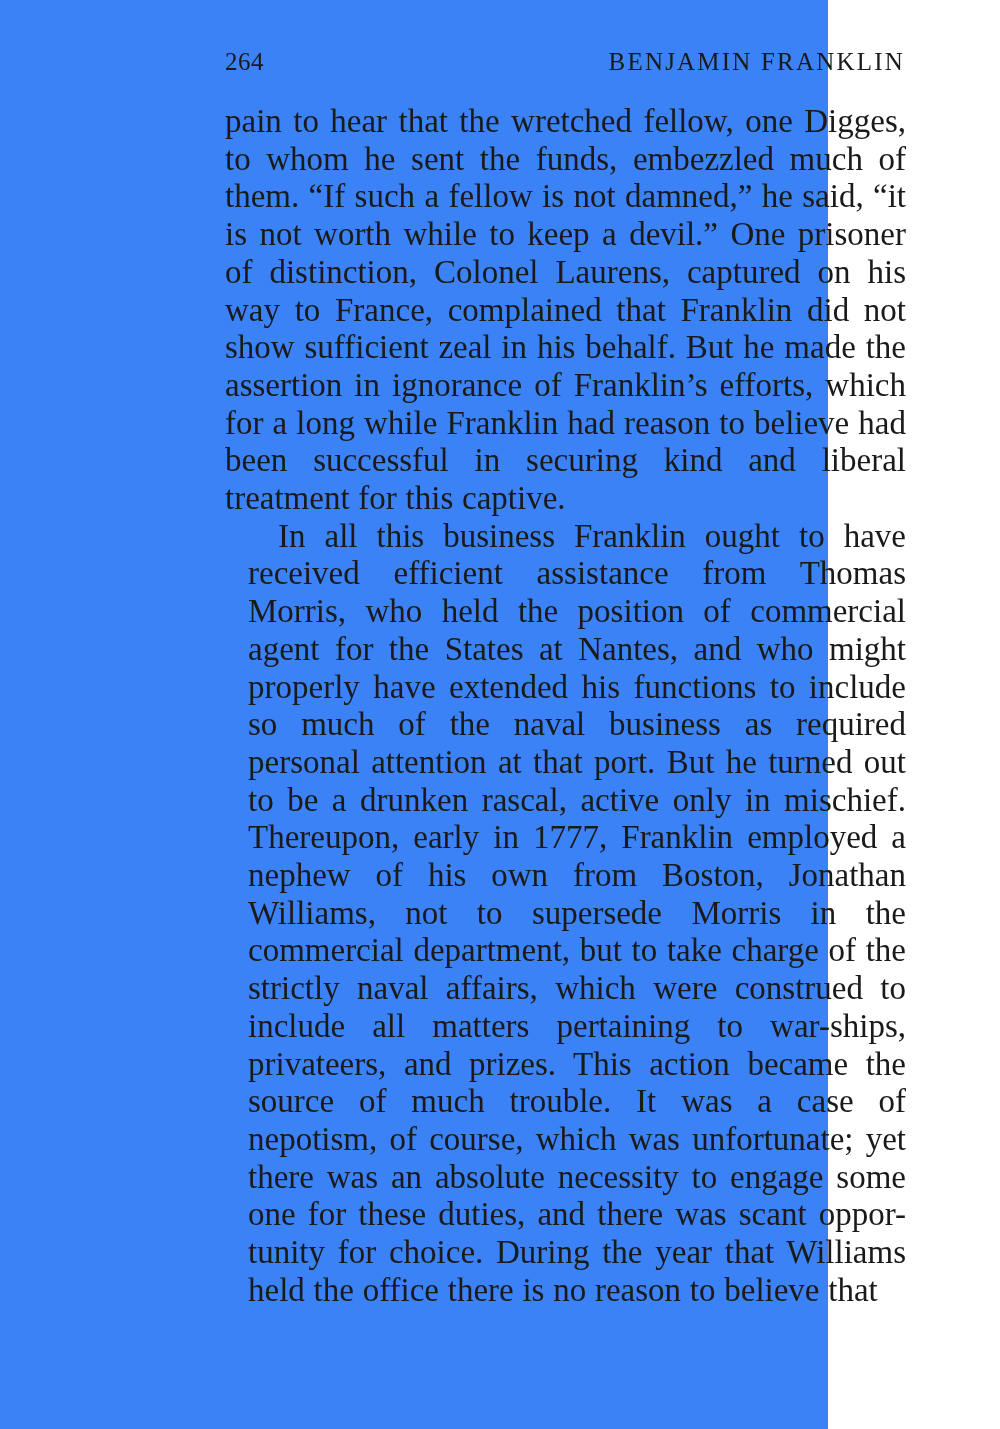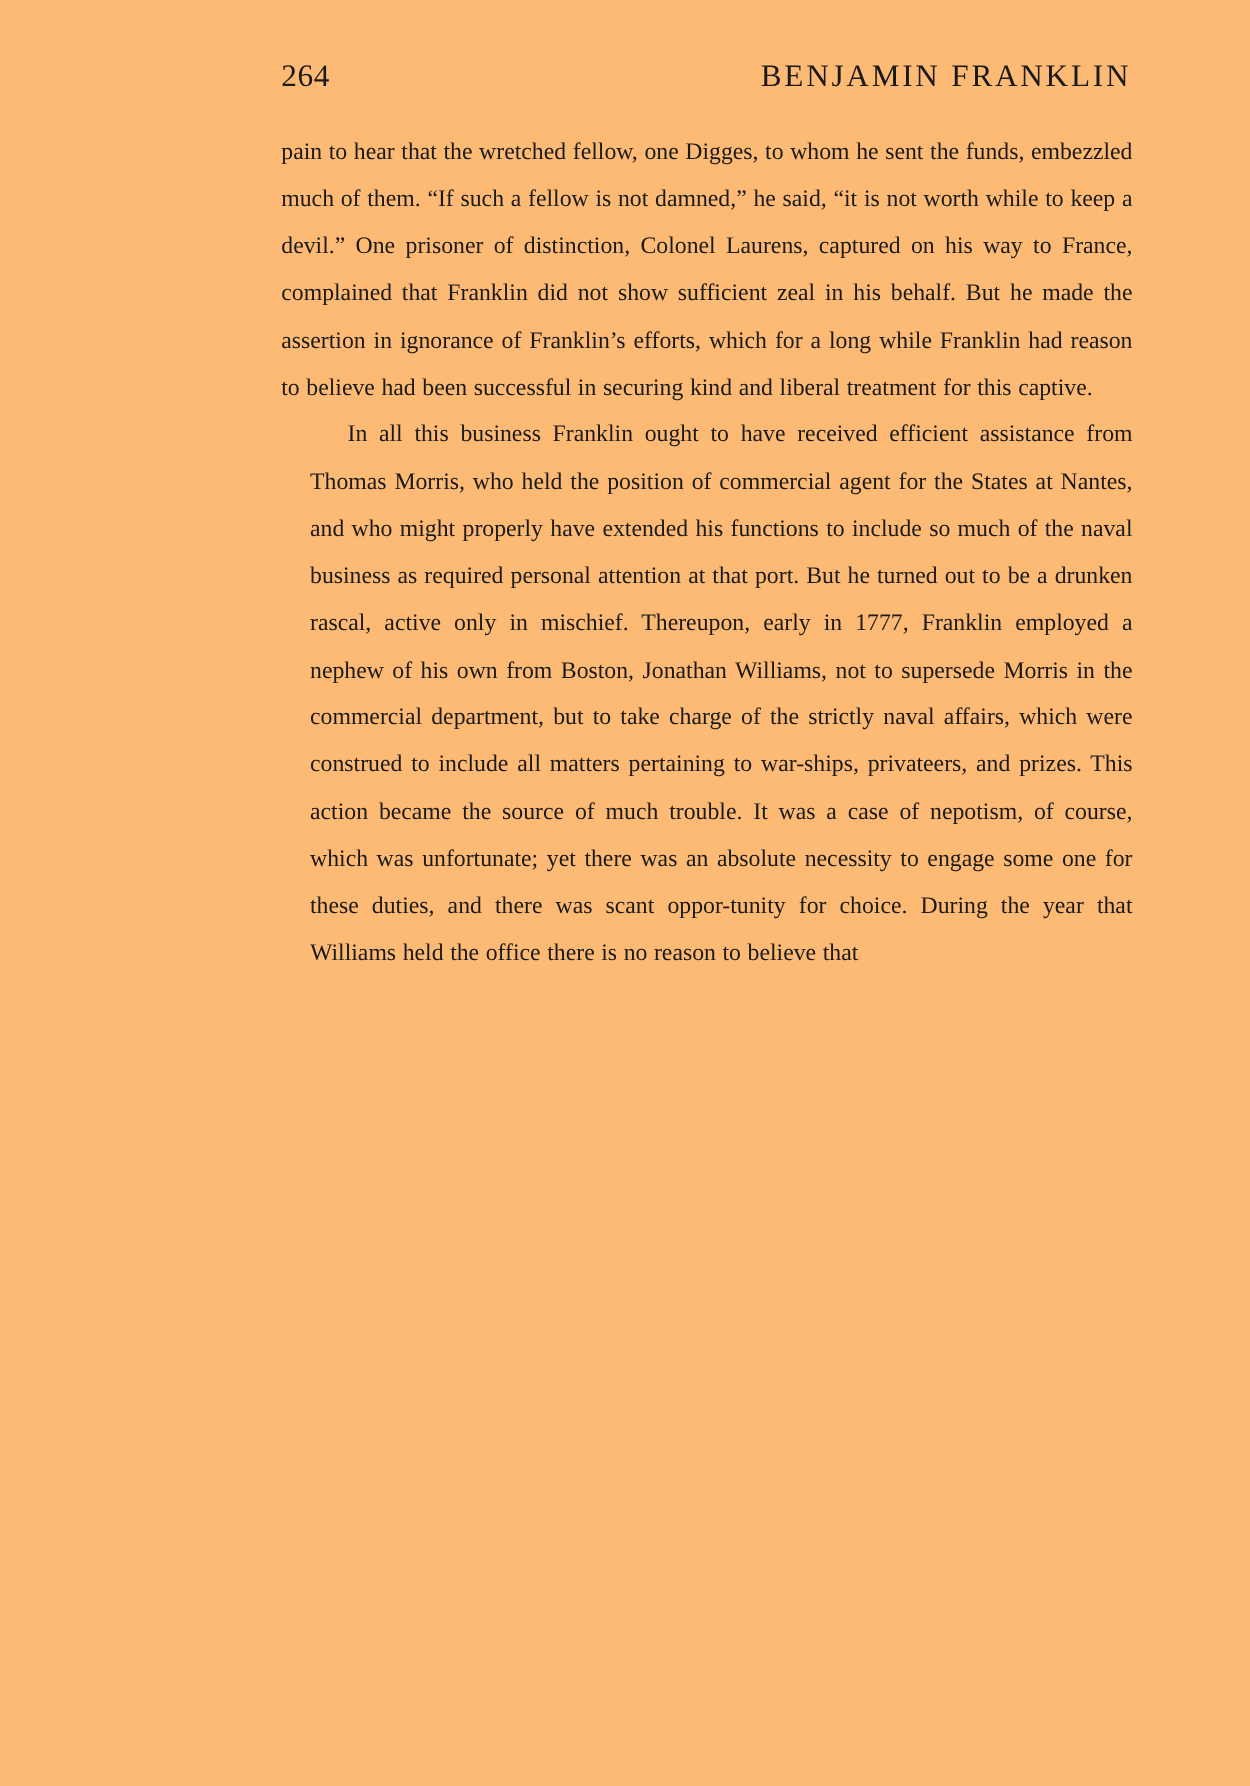--- a/index.html
+++ b/index.html
@@ -12,23 +12,23 @@
     height: 1429px;
     font-family: "Liberation Serif", serif;
     color: #1a1a1a;
     position: relative;
     overflow: hidden;
   }
   .page {
     position: absolute;
     left: 0;
     top: 0;
-    width: 1000px;
+    width: 828px;
     height: 1429px;
-    background: #fdba74;
+    background: #3b82f6;
   }
   .header {
     position: absolute;
     left: 225px;
     top: 48px;
     width: 680px;
     height: 40px;
   }
   .folio {
     position: absolute;
@@ -49,21 +49,21 @@
     font-family: "Liberation Serif", serif;
   }
   .body-text {
     position: absolute;
     left: 225px;
     top: 103px;
     width: 681px;
   }
   p.para {
     margin: 0;
-    font-size: 19px;
+    font-size: 33px;
     line-height: 37.7px;
     text-align: justify;
     text-align-last: left;
     word-spacing: 0.5px;
     font-family: "Liberation Serif", serif;
   }
   p.para.indent {
     text-indent: 30px;
     margin-left: 23px;
   }

